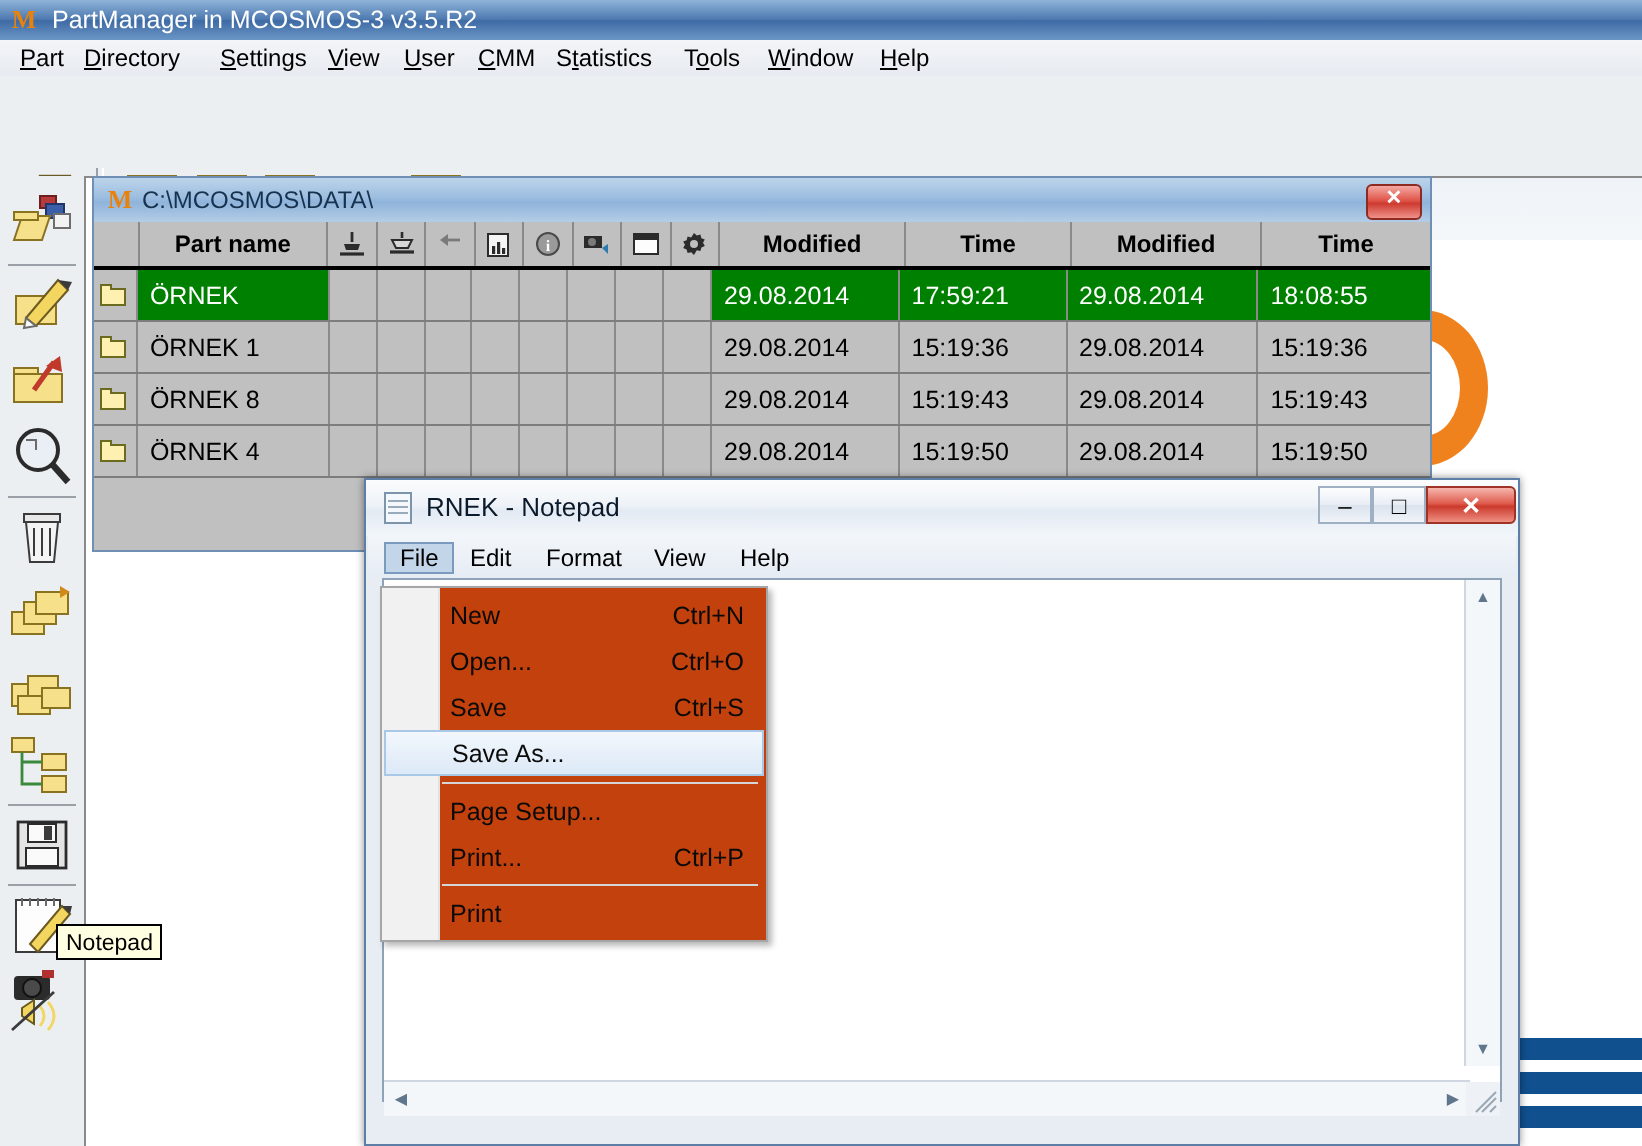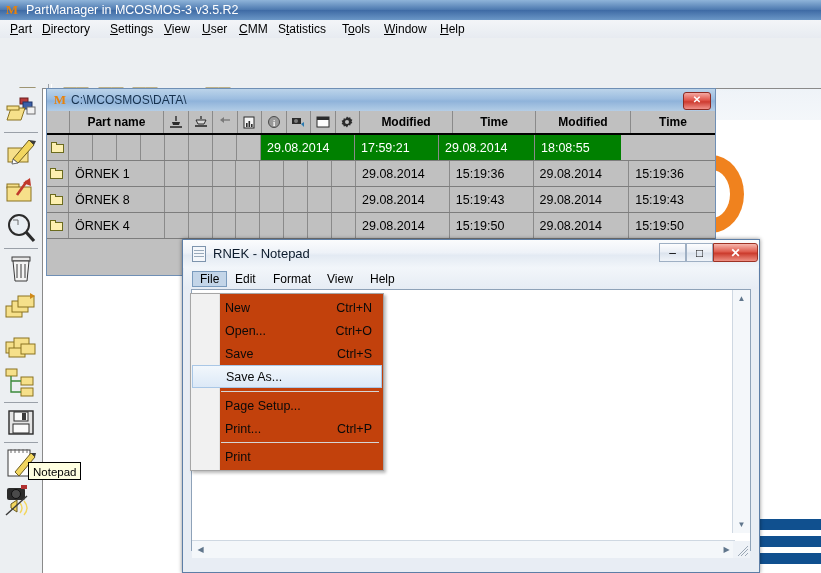--- a/index.html
+++ b/index.html
@@ -431,20 +431,21 @@
         <div class="gh-cell" style="width:94px">Modified</div>
         <div class="gh-cell" style="width:84px">Time</div>
         <div class="gh-cell" style="width:96px">Modified</div>
         <div class="gh-cell" style="width:86px;border-right:none">Time</div>
       </div>
 
       <div class="grow">
         <div class="gc center" style="width:22px">
             <span class="folder-ico"></span>
           </div>
+        <div class="gc pad sel" style="width:96px">ÖRNEK</div>
         <div class="gc" style="width:24px"></div>
         <div class="gc" style="width:24px"></div>
         <div class="gc" style="width:24px"></div>
         <div class="gc" style="width:24px"></div>
         <div class="gc" style="width:24px"></div>
         <div class="gc" style="width:24px"></div>
         <div class="gc" style="width:24px"></div>
         <div class="gc" style="width:24px"></div>
         <div class="gc pad sel" style="width:94px">29.08.2014</div>
         <div class="gc pad sel" style="width:84px">17:59:21</div>

